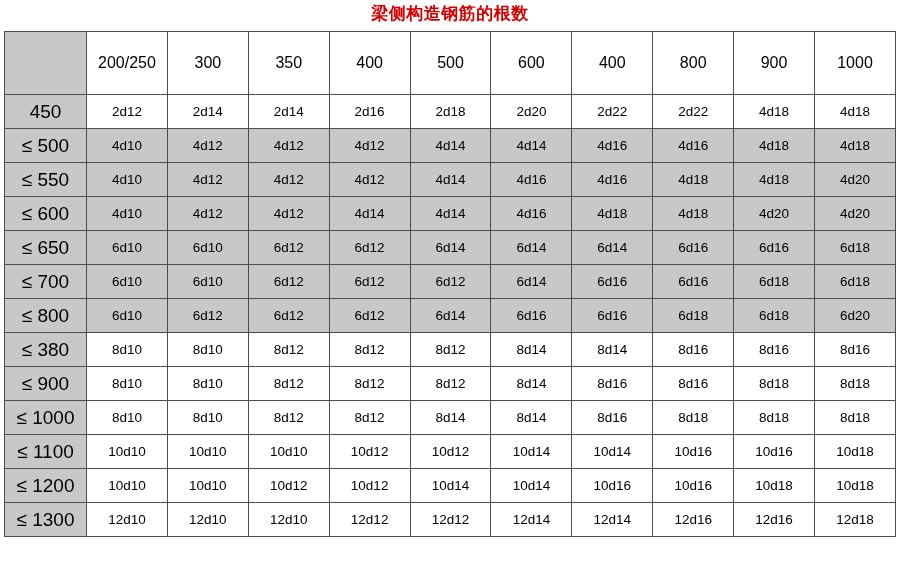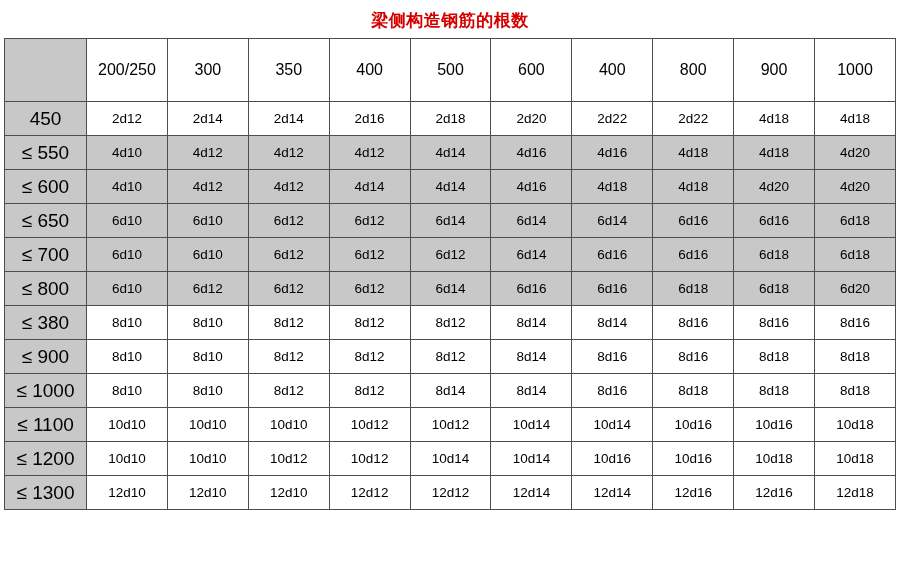--- a/index.html
+++ b/index.html
@@ -17,21 +17,21 @@
     width: 900px;
     height: 568px;
     position: relative;
     box-sizing: border-box;
   }
   .title {
     text-align: center;
     color: #d40000;
     font-size: 17px;
     font-weight: bold;
-    padding: 9px 0 6px 0;
+    padding: 2px 0 6px 0;
     letter-spacing: 0.5px;
   }
   table.rebar-table {
     border-collapse: collapse;
     width: 892px;
     margin: 0 auto;
     table-layout: fixed;
   }
   table.rebar-table td {
     border: 1px solid #4d4d4d;
@@ -96,20 +96,33 @@
           <td class="data-cell">2d14</td>
           <td class="data-cell">2d16</td>
           <td class="data-cell">2d18</td>
           <td class="data-cell">2d20</td>
           <td class="data-cell">2d22</td>
           <td class="data-cell">2d22</td>
           <td class="data-cell">4d18</td>
           <td class="data-cell">4d18</td>
         </tr>
         <tr class="band-grey">
+          <td class="row-label">≤ 500</td>
+          <td class="data-cell">4d10</td>
+          <td class="data-cell">4d12</td>
+          <td class="data-cell">4d12</td>
+          <td class="data-cell">4d12</td>
+          <td class="data-cell">4d14</td>
+          <td class="data-cell">4d14</td>
+          <td class="data-cell">4d16</td>
+          <td class="data-cell">4d16</td>
+          <td class="data-cell">4d18</td>
+          <td class="data-cell">4d18</td>
+        </tr>
+        <tr class="band-grey">
           <td class="row-label">≤ 550</td>
           <td class="data-cell">4d10</td>
           <td class="data-cell">4d12</td>
           <td class="data-cell">4d12</td>
           <td class="data-cell">4d12</td>
           <td class="data-cell">4d14</td>
           <td class="data-cell">4d16</td>
           <td class="data-cell">4d16</td>
           <td class="data-cell">4d18</td>
           <td class="data-cell">4d18</td>

